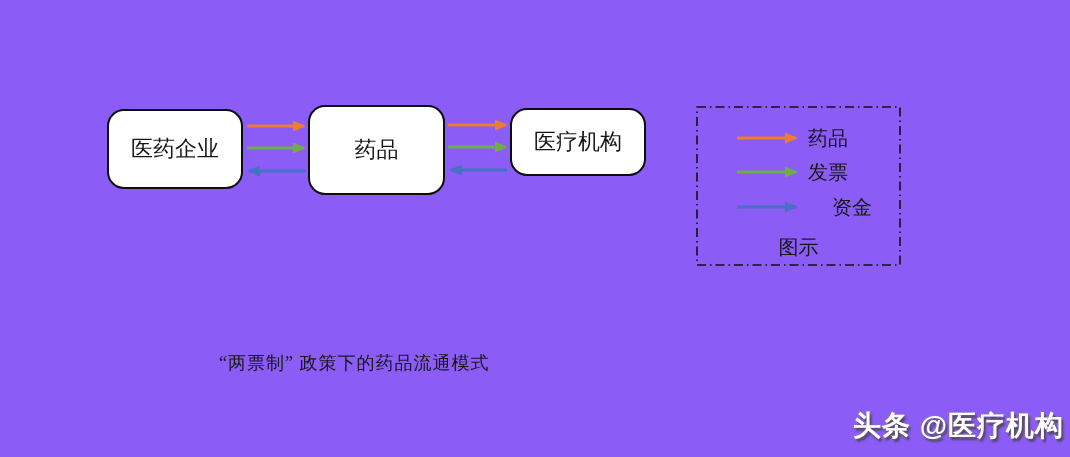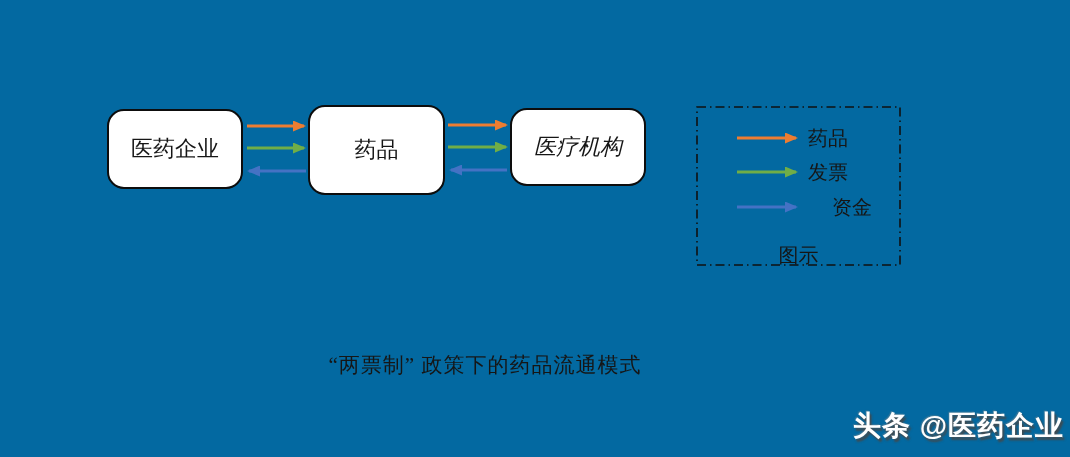--- a/index.html
+++ b/index.html
@@ -1,20 +1,20 @@
 <!DOCTYPE html>
 <html><head>
 <meta charset="utf-8">
 <style>
   html, body { margin: 0; padding: 0; background: #ffffff; }
   .stage {
     position: relative;
     width: 1070px;
     height: 457px;
-    background: #0369a1;
+    background: #8b5cf6;
     overflow: hidden;
     font-family: "Liberation Serif", "DejaVu Serif", serif;
     color: #161616;
   }
   svg.overlay {
     position: absolute;
     left: 0; top: 0;
     width: 1070px; height: 457px;
   }
   .node {
@@ -26,42 +26,42 @@
     display: flex;
     flex-direction: column;
     align-items: center;
     justify-content: center;
     font-size: 22px;
     line-height: 1.55;
     text-align: center;
   }
   #node-pharma      { left: 107px; top: 109px; width: 136px; height: 80px; }
   #node-distributor { left: 308px; top: 105px; width: 137px; height: 90px; }
-  #node-hospital    { left: 510px; top: 108px; width: 136px; height: 78px; font-style: italic; }
+  #node-hospital    { left: 510px; top: 108px; width: 136px; height: 68px; }
 
   .legend-label {
     position: absolute;
     font-size: 20px;
     line-height: 24px;
     white-space: nowrap;
   }
   #legend-label-drug    { left: 808px; top: 126px; }
   #legend-label-invoice { left: 808px; top: 160px; text-align: right; }
   #legend-label-funds   { left: 832px; top: 195px; }
   #legend-title {
     position: absolute;
-    left: 697px; top: 242px; width: 203px;
+    left: 697px; top: 234px; width: 203px;
     text-align: center;
     font-size: 20px;
   }
   #caption {
     position: absolute;
-    left: 235px; top: 351px; width: 500px;
-    text-align: center;
-    font-size: 21px;
+    left: 219px; top: 351px; width: 500px;
+    text-align: left;
+    font-size: 18px;
     letter-spacing: 1px;
     white-space: nowrap;
   }
   #watermark {
     position: absolute;
     right: 6px; top: 407px;
     font-family: "Liberation Sans", "DejaVu Sans", sans-serif;
     font-weight: bold;
     font-size: 28px;
     letter-spacing: 1px;
@@ -118,15 +118,15 @@
     <span>医疗机构</span>
   </div>
 
   <div class="legend-label" id="legend-label-drug">药品</div>
   <div class="legend-label" id="legend-label-invoice">发票</div>
   <div class="legend-label" id="legend-label-funds">资金</div>
   <div id="legend-title">图示</div>
 
   <div id="caption">“两票制” 政策下的药品流通模式</div>
 
-  <div id="watermark">头条 @医药企业</div>
+  <div id="watermark">头条 @医疗机构</div>
 
 </div>
 
 </body></html>

